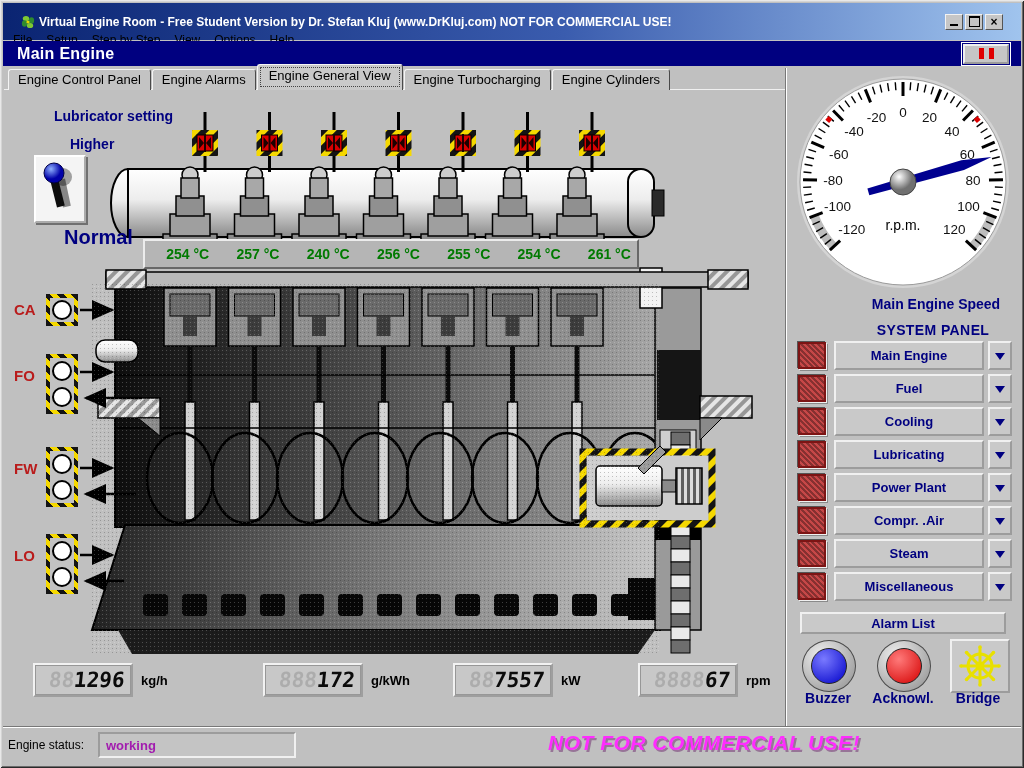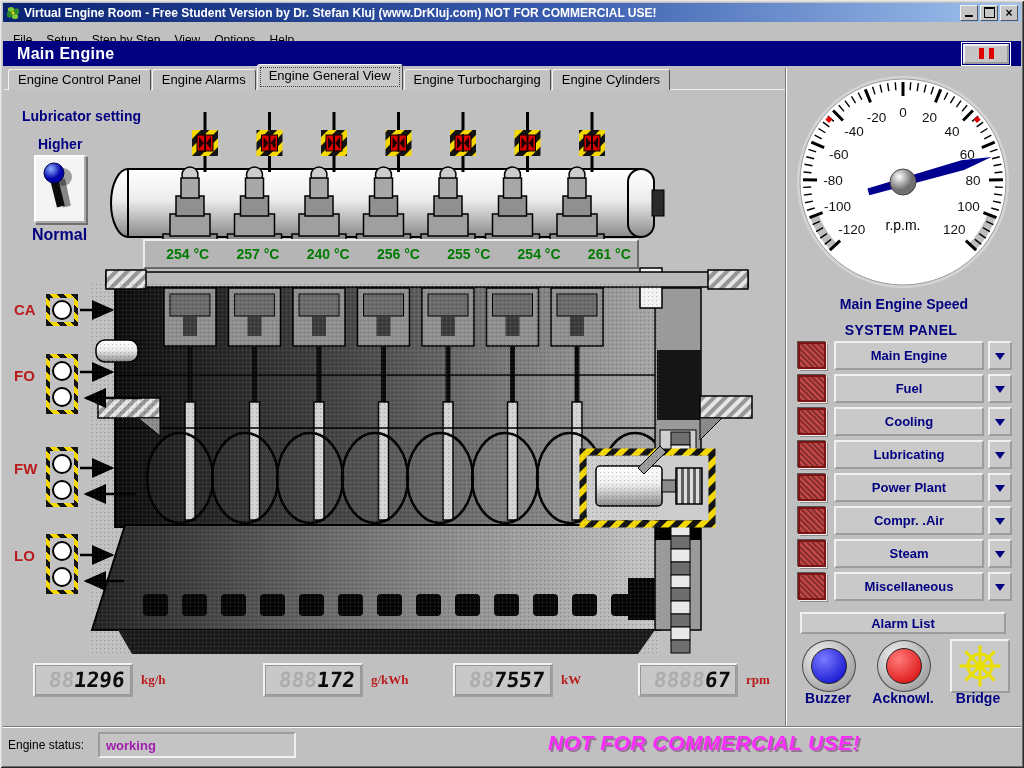--- a/index.html
+++ b/index.html
@@ -1,25 +1,25 @@
 <!DOCTYPE html>
 <html><head>
 <meta charset="utf-8">
 <style>
   html,body{margin:0;padding:0;background:#808080;}
   body{width:1024px;height:768px;overflow:hidden;font-family:"Liberation Sans",sans-serif;}
   #window{position:relative;width:1024px;height:768px;background:#c0c0c0;
     box-shadow:inset 1px 1px 0 #e8e8e8, inset -1px -1px 0 #2a2a2a, inset 2px 2px 0 #d4d4d4, inset -2px -2px 0 #6a6a6a;}
   .abs{position:absolute;}
-  .navy{color:#000080;}
+  .navy{color:#000080;margin-left:32px;}
   .b{font-weight:700;}
 
   
-  #title-bar{left:3px;top:3px;width:1018px;height:19px;background:linear-gradient(90deg,#0a2472,#3a5cae 55%,#a0c4ee);
-    display:flex;align-items:center;padding:0 3px;box-sizing:border-box;}
+  #title-bar{left:3px;top:3px;width:1018px;height:37px;background:linear-gradient(90deg,#0a2472,#3a5cae 55%,#a0c4ee);
+    display:flex;align-items:center;padding:0 18px;box-sizing:border-box;}
   #title-text{color:#fff;font-size:12px;font-weight:700;margin-left:4px;white-space:nowrap;}
   .winbtn{width:16px;height:14px;background:#c6c6c6;border:1px solid;border-color:#f2f2f2 #555 #555 #f2f2f2;
     margin-left:2px;display:flex;align-items:center;justify-content:center;}
   #wb-wrap{margin-left:auto;display:flex;}
   .glyph-min{width:8px;height:2px;background:#000;margin-top:7px;}
   .glyph-max{width:9px;height:8px;border:1px solid #000;border-top-width:2px;}
   .glyph-close{font-size:12px;font-weight:700;line-height:10px;color:#000;}
 
   #menu-bar{left:3px;top:22px;width:1018px;height:19px;display:flex;align-items:center;padding-left:3px;box-sizing:border-box;}
   .menu-item{font-size:12px;color:#000;padding:2px 7px;margin-top:16px;}
@@ -38,21 +38,21 @@
 
   #left-border-top{left:4px;top:89px;width:782px;height:1px;background:#f0f0f0;}
   #divider-v{left:785px;top:68px;width:0;height:658px;border-left:1px solid #787878;border-right:1px solid #fff;}
   #divider-h{left:3px;top:726px;width:1018px;height:0;border-top:1px solid #787878;border-bottom:1px solid #fff;}
 
   
   #engine-art{left:0;top:0;z-index:1;pointer-events:none;}
   .ovl{z-index:2;}
   #lub-title{left:22px;top:108px;font-size:14px;}
   #lub-higher{left:38px;top:136px;font-size:14px;}
-  #lub-normal{left:32px;top:226px;font-size:16px;}
+  #lub-normal{left:32px;top:226px;font-size:20px;}
   #lub-switch{left:34px;top:155px;width:48px;height:64px;background:#f4f4f4;border:2px outset #fff;box-shadow:2px 2px 0 #707070;}
 
   #temp-strip{left:143px;top:239px;width:492px;height:26px;background:#b5b5b5;border:2px solid;
     border-color:#ececec #686868 #686868 #ececec;display:flex;align-items:center;justify-content:space-around;}
   .temp-val{color:#007a00;font-weight:700;font-size:14px;white-space:pre;margin-left:15px;}
 
   .conn{position:absolute;left:14px;display:flex;gap:6px;}
   .conn-label{width:26px;font-size:15px;font-weight:700;color:#b91c1c;}
   .conn[data-index="0"]{top:294px;} .conn[data-index="1"]{top:354px;}
   .conn[data-index="2"]{top:447px;} .conn[data-index="3"]{top:534px;}
@@ -63,21 +63,21 @@
   .port{width:20px;height:20px;border-radius:50%;background:#fff;border:2px solid #000;box-sizing:border-box;flex:none;}
 
   .disp{position:absolute;top:663px;display:flex;align-items:center;gap:8px;z-index:2;}
   .disp[data-index="0"]{left:33px;} .disp[data-index="1"]{left:263px;}
   .disp[data-index="2"]{left:453px;} .disp[data-index="3"]{left:638px;}
   .lcd-box{width:84px;height:30px;background:#c8c8c8;border:2px outset #f2f2f2;box-shadow:inset 0 0 0 1px #979797;
     display:flex;align-items:center;justify-content:flex-end;padding:0 6px;overflow:hidden;}
   .lcd{font-family:"DejaVu Sans Mono",monospace;font-weight:700;font-size:21px;transform:skewX(-6deg);white-space:pre;}
   .lcd-ghost{color:rgba(30,30,30,.16);}
   .lcd-val{color:#0b0b0b;}
-  .lcd-unit{font-size:13px;font-weight:700;color:#b91c1c;font-family:Liberation Serif, serif;}
+  .lcd-unit{font-size:13px;font-weight:700;color:#000000;}
 
   
   #gauge{left:793px;top:72px;z-index:2;}
   #gauge-caption{left:790px;top:296px;width:228px;text-align:center;font-size:14px;}
   #syspanel-title{left:790px;top:322px;width:222px;text-align:center;font-size:14px;letter-spacing:.4px;}
   #system-rows{left:798px;top:341px;width:214px;z-index:2;}
   .sysrow{display:flex;align-items:center;margin-bottom:4px;height:29px;}
   .ind{width:24px;height:23px;flex:none;border:2px solid #7c1414;
     background:#c64747 repeating-linear-gradient(45deg,rgba(0,0,0,.32) 0 2px,transparent 2px 4px);
     box-shadow:1px 1px 0 #f0f0f0,-1px -1px 0 #555,2px 2px 0 #8a8a8a;}

